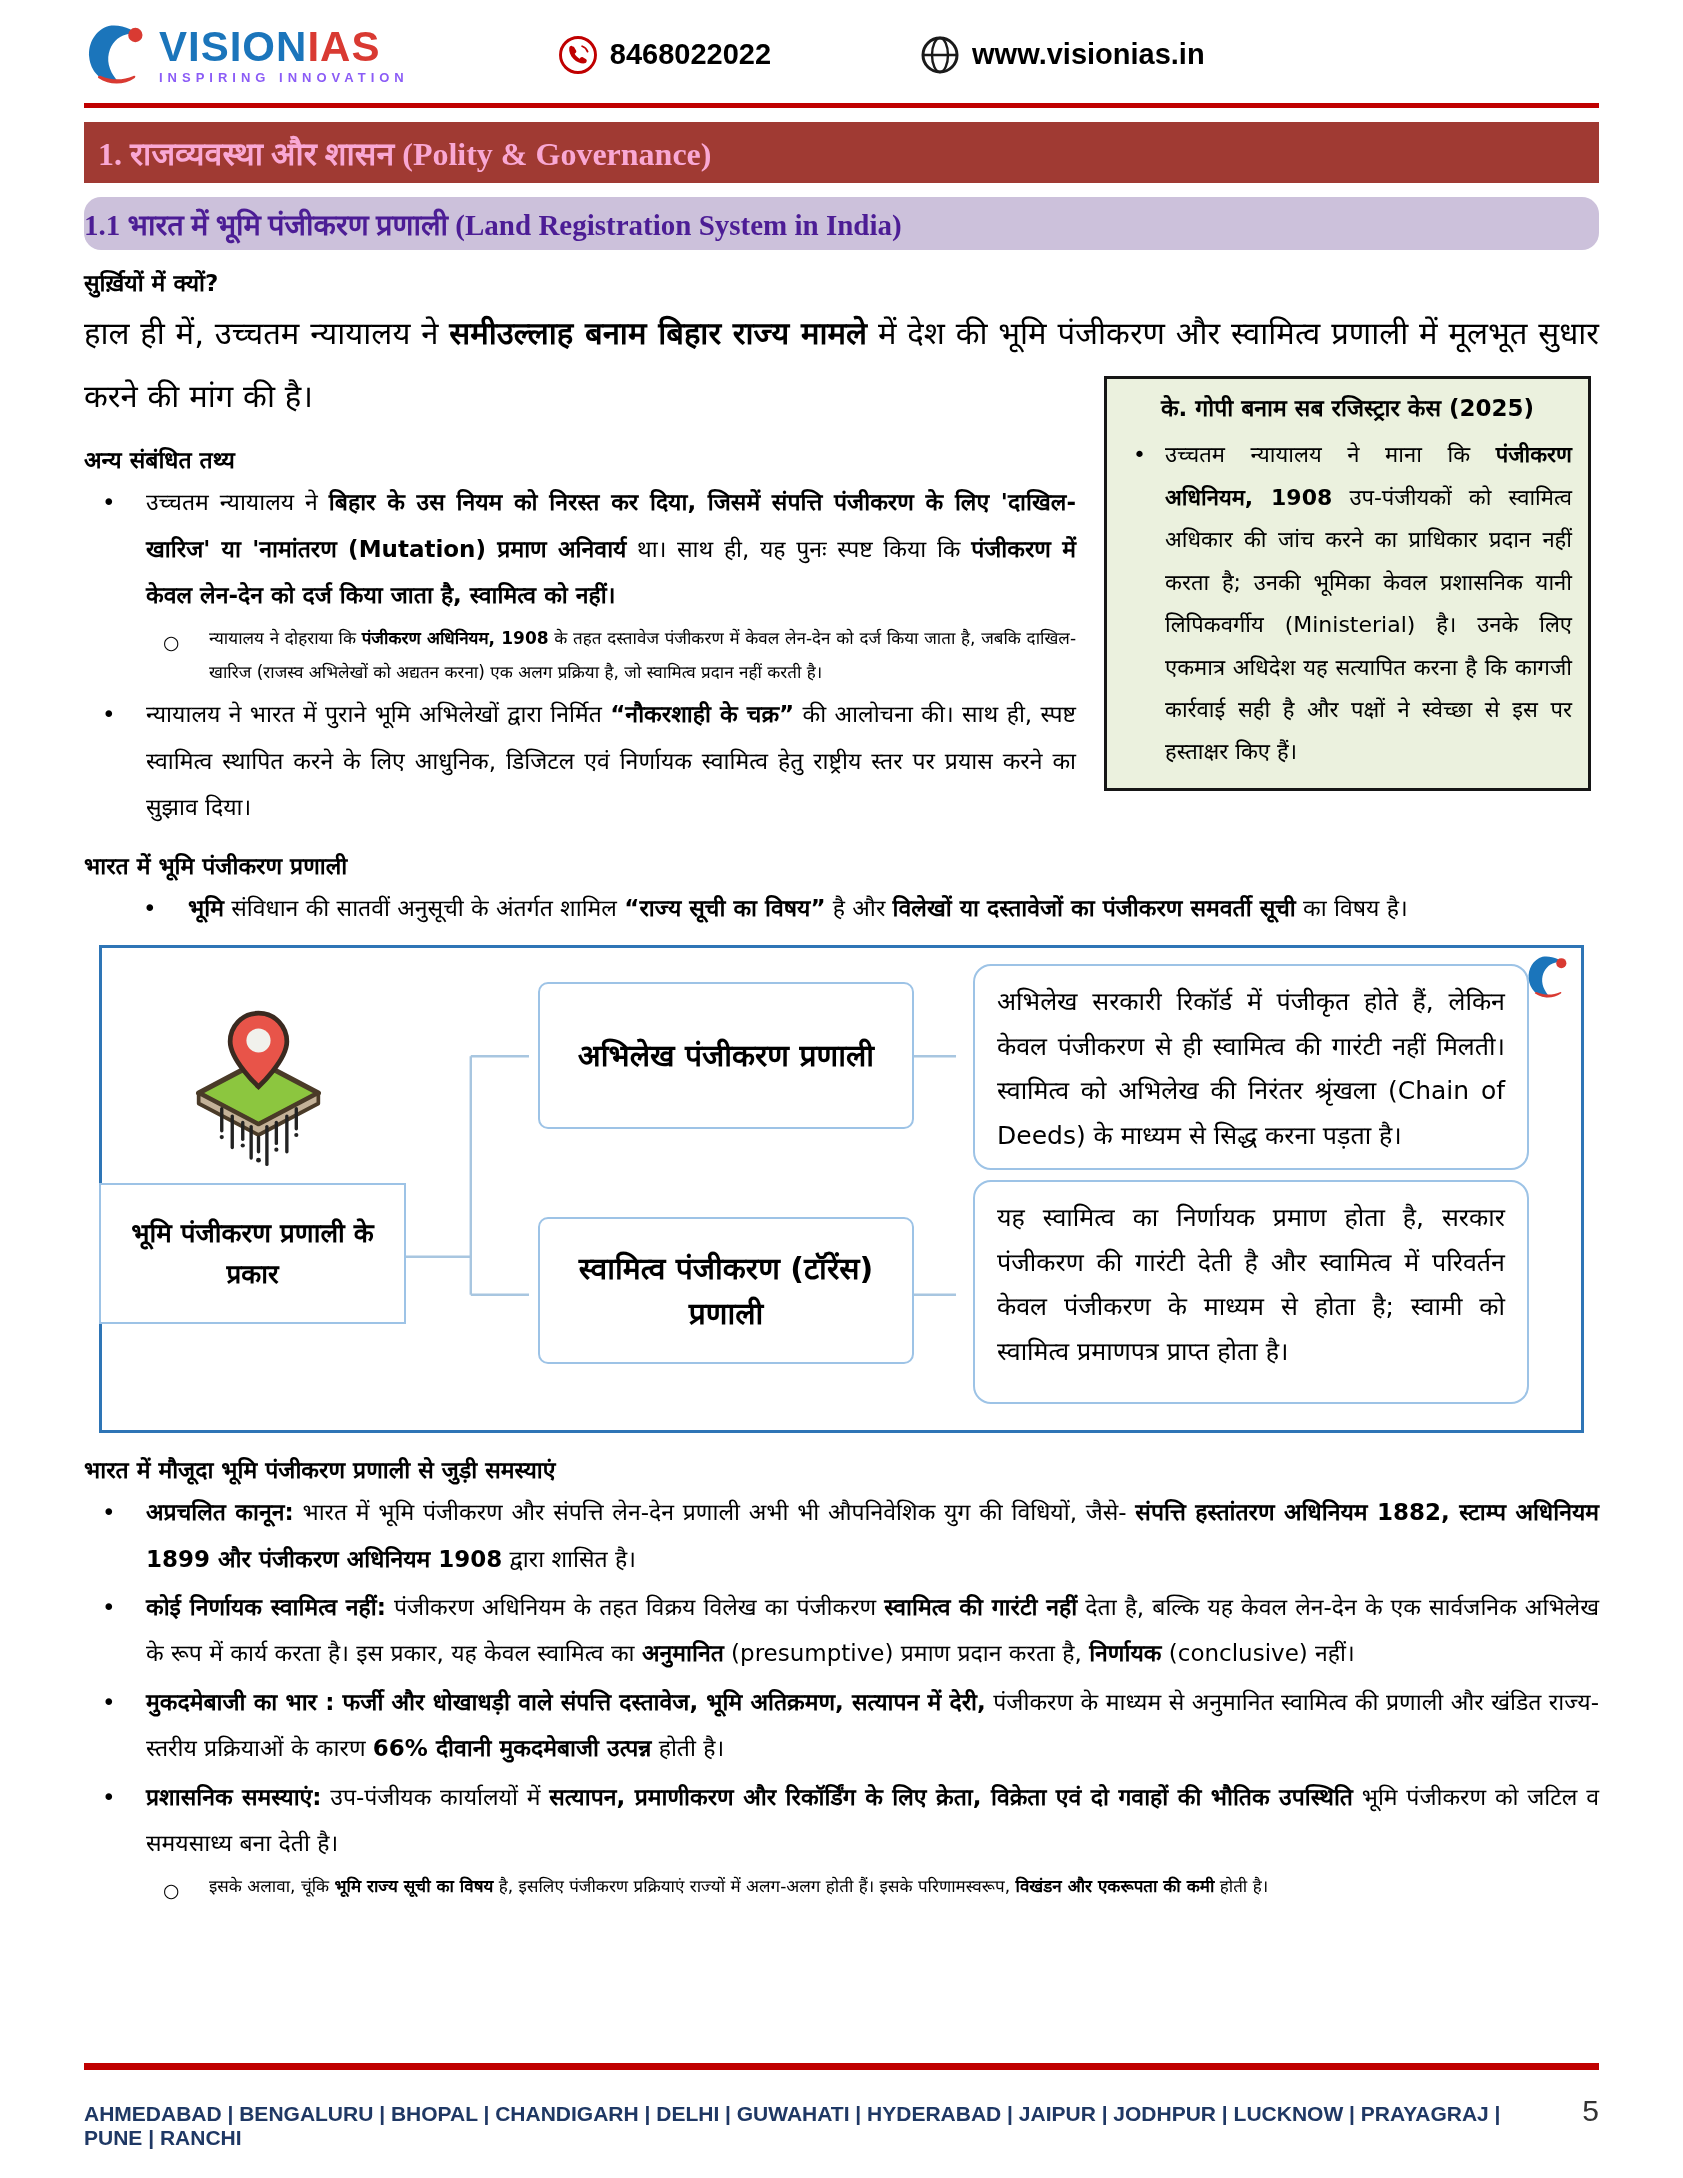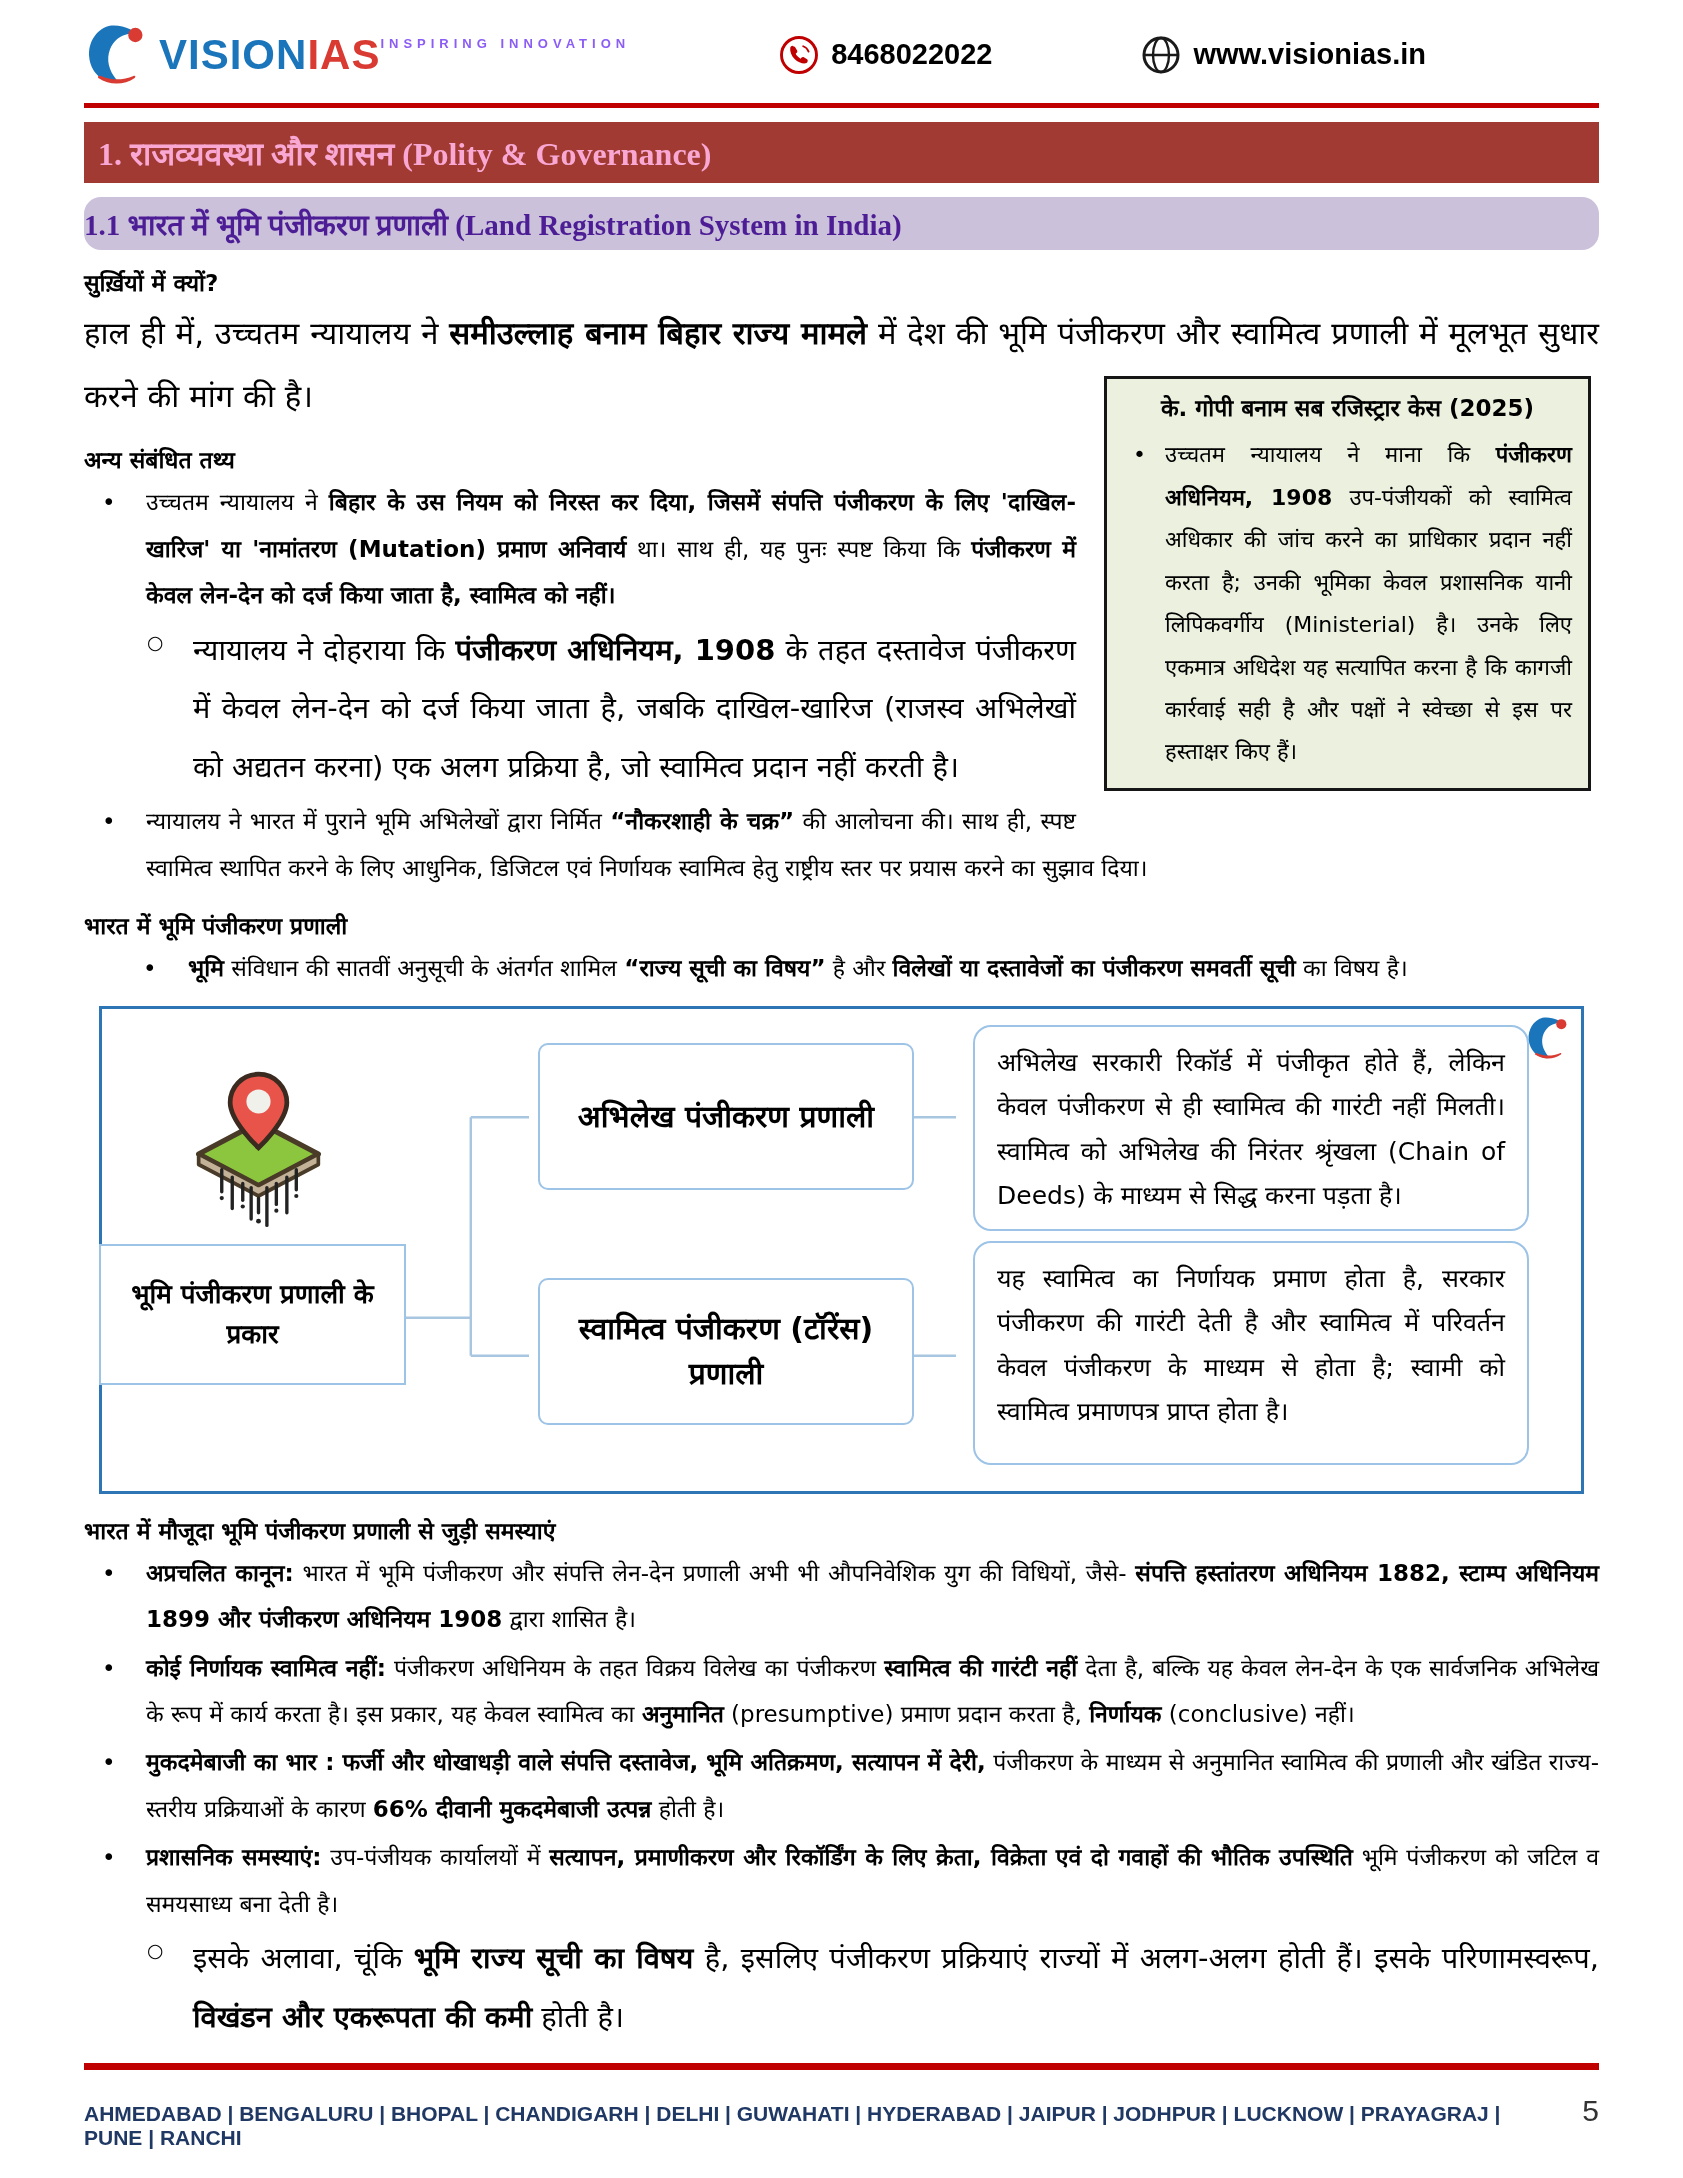--- a/index.html
+++ b/index.html
@@ -6,21 +6,21 @@
   .page{
     width:1683px;height:2178px;margin:0 auto;background:#ffffff;
     box-sizing:border-box;padding:0 84px;position:relative;overflow:hidden;
     display:flex;flex-direction:column;
     font-family:"DejaVu Sans","Liberation Sans",sans-serif;color:#000;
   }
   
   .hdr{display:flex;align-items:center;height:97px;padding-top:6px;flex:none;}
   .logo{display:flex;align-items:center;gap:10px;}
   .logo svg{width:65px;height:65px;}
-  .logo-txt{display:flex;flex-direction:row;line-height:1;}
+  .logo-txt{display:flex;flex-direction:column;line-height:1;}
   .logo-word{font-family:"Liberation Sans",sans-serif;font-weight:bold;font-size:42px;letter-spacing:1px;}
   .logo-word .v{color:#1B75BB;}
   .logo-word .i{color:#D93A32;}
   .logo-tag{font-family:"Liberation Sans",sans-serif;font-size:13px;letter-spacing:5px;color:#8b5cf6;margin-top:3px;font-weight:bold;}
   .hdr-item{display:flex;align-items:center;gap:12px;font-weight:bold;font-size:29px;font-family:"Liberation Sans",sans-serif;}
   .hdr-phone{margin-left:149px;}
   .hdr-web{margin-left:149px;}
   .hdr-item svg{width:40px;height:40px;}
   
   .rule-top{height:5px;background:#C00000;flex:none;}
@@ -29,21 +29,21 @@
   .banner2{margin-top:14px;background:#CCC1DB;color:#4c1d95;font-family:"Liberation Serif","DejaVu Serif",serif;
     font-weight:bold;font-size:29px;padding:7px 0;flex:none;border-radius:17px;}
   
   .content{flex:none;}
   .h-inline{font-size:23px;font-weight:bold;margin:16px 0 4px;}
   .para{font-size:31px;line-height:2.02;text-align:justify;margin:4px 0;}
   .b1{position:relative;padding-left:62px;font-size:23px;line-height:2.02;text-align:justify;margin:2px 0;}
   .b1::before{content:"•";position:absolute;left:18px;top:0;}
   .b1.deep{padding-left:104px;}
   .b1.deep::before{left:59px;}
-  .b2{position:relative;padding-left:109px;font-size:29px;line-height:2.02;text-align:justify;margin:2px 0;}
+  .b2{position:relative;padding-left:109px;font-size:17px;line-height:2.02;text-align:justify;margin:2px 16px;}
   .b2::before{content:"○";position:absolute;left:63px;top:2px;font-size:19px;}
   b{font-weight:bold;}
   
   .case-box{float:right;width:487px;margin:-67px 8px 12px 28px;background:#EBF1DE;border:3px solid #161616;
     box-sizing:border-box;padding:10px 16px 14px;}
   .case-title{text-align:center;font-weight:bold;font-size:23px;line-height:1.7;}
   .case-pt{position:relative;padding-left:42px;font-size:22px;line-height:1.93;text-align:justify;margin-top:6px;}
   .case-pt::before{content:"•";position:absolute;left:10px;top:0;}
   .clear{clear:both;}
   

